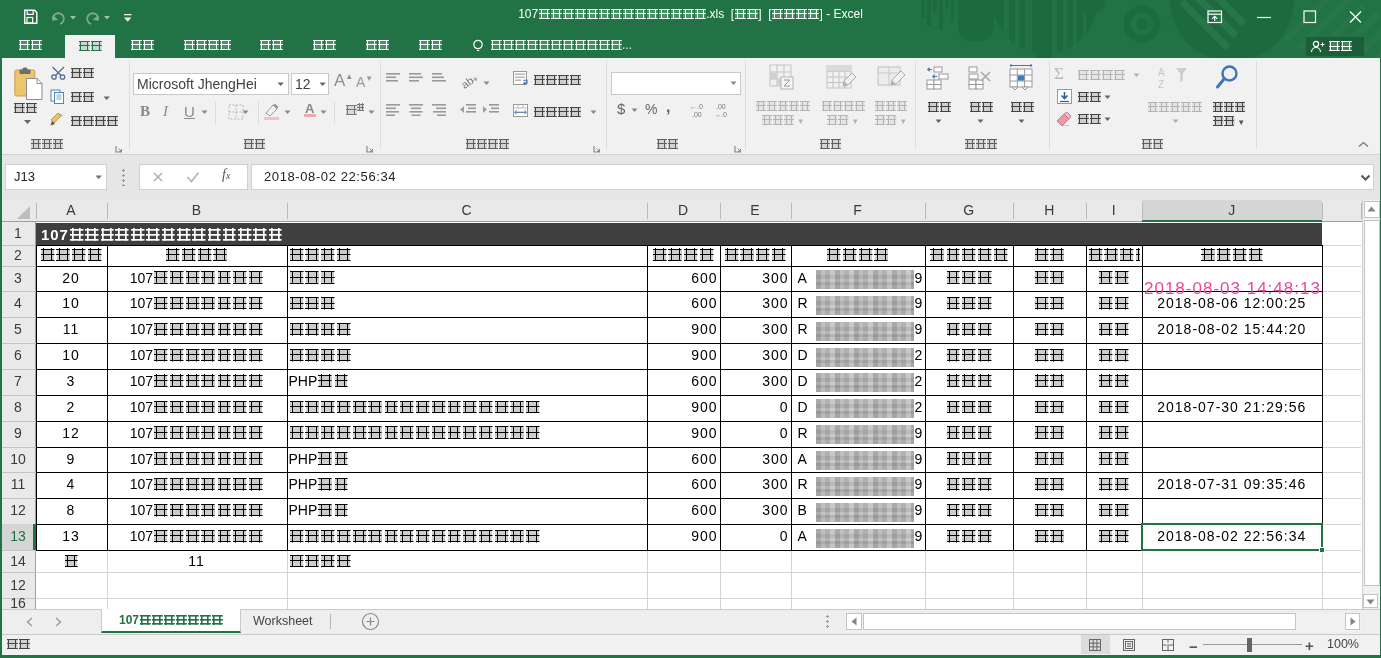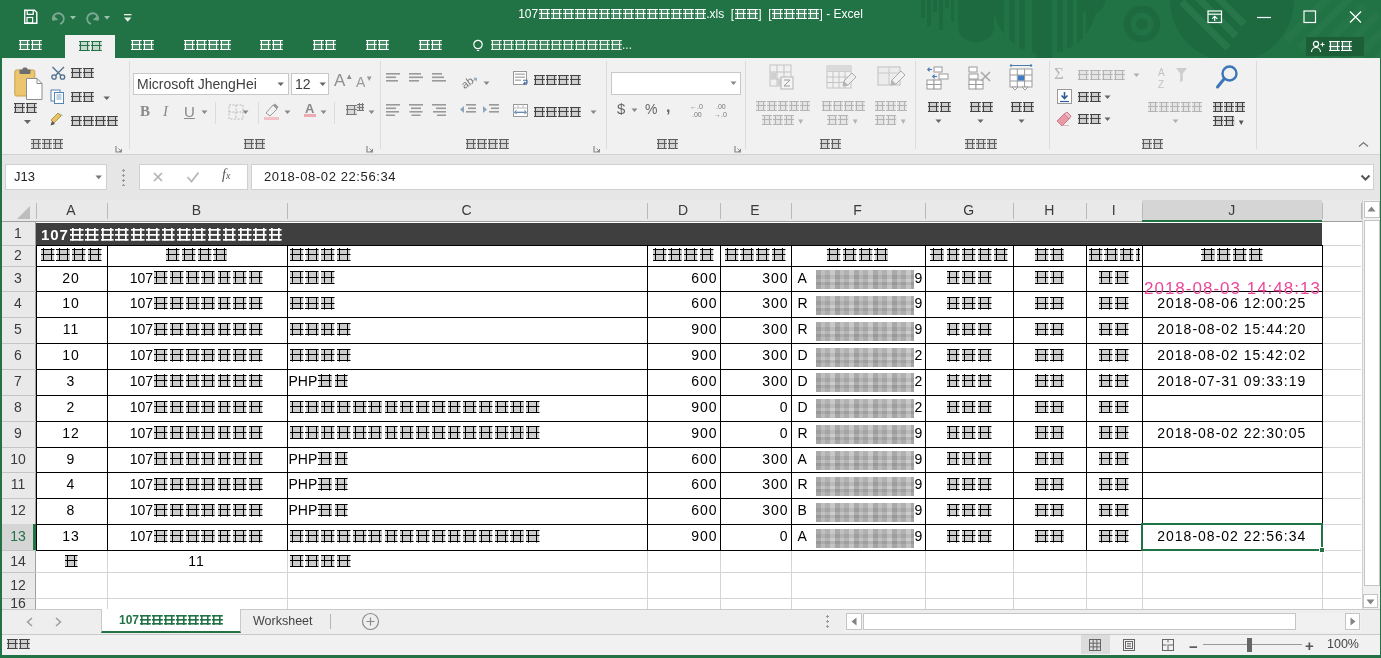--- a/index.html
+++ b/index.html
@@ -646,62 +646,60 @@
     <div class="ab" style="left:648.5px;top:344.15000000000003px;width:69.0px;height:23.849999999999966px;line-height:23.849999999999966px;font-size:14px;letter-spacing:1px;color:#000;text-align:right;white-space:nowrap;overflow:hidden;">900</div>
     <div class="ab" style="left:721.5px;top:344.15000000000003px;width:67.0px;height:23.849999999999966px;line-height:23.849999999999966px;font-size:14px;letter-spacing:1px;color:#000;text-align:right;white-space:nowrap;overflow:hidden;">300</div>
     <div class="ab" style="left:797.5px;top:344.15000000000003px;width:120.0px;height:23.849999999999966px;line-height:23.849999999999966px;font-size:14px;color:#000">
       <span style="position:absolute;left:0">D</span>
       <span class="ab" style="left:18px;top:3.424999999999983px;width:98px;height:19px;background:repeating-linear-gradient(90deg,#c4c4c4 0 5px,#dedede 5px 9px,#cdcdcd 9px 14px,#e9e9e9 14px 19px),repeating-linear-gradient(0deg,#d6d6d6 0 4px,#c6c6c6 4px 7px,#e0e0e0 7px 10px,#cccccc 10px 14px,#dcdcdc 14px 19px);background-blend-mode:multiply"></span>
       <span style="position:absolute;left:117px">2</span>
     </div>
     <div class="ab" style="left:926.5px;top:344.15000000000003px;width:84.5px;height:23.849999999999966px;line-height:23.849999999999966px;font-size:14px;color:#000;text-align:center;white-space:nowrap;overflow:hidden;"><i class="cg"></i><i class="cg"></i><i class="cg"></i></div>
     <div class="ab" style="left:1015px;top:344.15000000000003px;width:68.5px;height:23.849999999999966px;line-height:23.849999999999966px;font-size:14px;color:#000;text-align:center;white-space:nowrap;overflow:hidden;"><i class="cg"></i><i class="cg"></i></div>
     <div class="ab" style="left:1087.5px;top:344.15000000000003px;width:52.5px;height:23.849999999999966px;line-height:23.849999999999966px;font-size:14px;color:#000;text-align:center;white-space:nowrap;overflow:hidden;"><i class="cg"></i><i class="cg"></i></div>
-    <div class="ab" style="left:1144px;top:344.15000000000003px;width:175.5px;height:23.849999999999966px;line-height:23.849999999999966px;font-size:14px;color:#000;text-align:center;white-space:nowrap;overflow:hidden;"><span class="num">2018-08-02 15:42:02</span></div>
     <div class="ab" style="left:37.5px;top:370.0px;width:67.0px;height:23.850000000000023px;line-height:23.850000000000023px;font-size:14px;letter-spacing:1px;color:#000;text-align:center;white-space:nowrap;overflow:hidden;">3</div>
     <div class="ab" style="left:108.5px;top:370.0px;width:176.0px;height:23.850000000000023px;line-height:23.850000000000023px;font-size:14px;color:#000;text-align:center;white-space:nowrap;overflow:hidden;">107<i class="cg"></i><i class="cg"></i><i class="cg"></i><i class="cg"></i><i class="cg"></i><i class="cg"></i><i class="cg"></i></div>
     <div class="ab" style="left:288.5px;top:370.0px;width:356.0px;height:23.850000000000023px;line-height:23.850000000000023px;font-size:14px;color:#000;text-align:left;white-space:nowrap;overflow:hidden;">PHP<i class="cg"></i><i class="cg"></i></div>
     <div class="ab" style="left:648.5px;top:370.0px;width:69.0px;height:23.850000000000023px;line-height:23.850000000000023px;font-size:14px;letter-spacing:1px;color:#000;text-align:right;white-space:nowrap;overflow:hidden;">600</div>
     <div class="ab" style="left:721.5px;top:370.0px;width:67.0px;height:23.850000000000023px;line-height:23.850000000000023px;font-size:14px;letter-spacing:1px;color:#000;text-align:right;white-space:nowrap;overflow:hidden;">300</div>
     <div class="ab" style="left:797.5px;top:370.0px;width:120.0px;height:23.850000000000023px;line-height:23.850000000000023px;font-size:14px;color:#000">
       <span style="position:absolute;left:0">D</span>
       <span class="ab" style="left:18px;top:3.4250000000000114px;width:98px;height:19px;background:repeating-linear-gradient(90deg,#c4c4c4 0 5px,#dedede 5px 9px,#cdcdcd 9px 14px,#e9e9e9 14px 19px),repeating-linear-gradient(0deg,#d6d6d6 0 4px,#c6c6c6 4px 7px,#e0e0e0 7px 10px,#cccccc 10px 14px,#dcdcdc 14px 19px);background-blend-mode:multiply"></span>
       <span style="position:absolute;left:117px">2</span>
     </div>
     <div class="ab" style="left:926.5px;top:370.0px;width:84.5px;height:23.850000000000023px;line-height:23.850000000000023px;font-size:14px;color:#000;text-align:center;white-space:nowrap;overflow:hidden;"><i class="cg"></i><i class="cg"></i><i class="cg"></i></div>
     <div class="ab" style="left:1015px;top:370.0px;width:68.5px;height:23.850000000000023px;line-height:23.850000000000023px;font-size:14px;color:#000;text-align:center;white-space:nowrap;overflow:hidden;"><i class="cg"></i><i class="cg"></i></div>
     <div class="ab" style="left:1087.5px;top:370.0px;width:52.5px;height:23.850000000000023px;line-height:23.850000000000023px;font-size:14px;color:#000;text-align:center;white-space:nowrap;overflow:hidden;"><i class="cg"></i><i class="cg"></i></div>
-    <div class="ab" style="left:1144px;top:370.0px;width:175.5px;height:23.850000000000023px;line-height:23.850000000000023px;font-size:14px;color:#000;text-align:center;white-space:nowrap;overflow:hidden;"><span class="num">2018-07-31 09:33:19</span></div>
     <div class="ab" style="left:37.5px;top:395.85px;width:67.0px;height:23.850000000000023px;line-height:23.850000000000023px;font-size:14px;letter-spacing:1px;color:#000;text-align:center;white-space:nowrap;overflow:hidden;">2</div>
     <div class="ab" style="left:108.5px;top:395.85px;width:176.0px;height:23.850000000000023px;line-height:23.850000000000023px;font-size:14px;color:#000;text-align:center;white-space:nowrap;overflow:hidden;">107<i class="cg"></i><i class="cg"></i><i class="cg"></i><i class="cg"></i><i class="cg"></i><i class="cg"></i><i class="cg"></i></div>
     <div class="ab" style="left:288.5px;top:395.85px;width:356.0px;height:23.850000000000023px;line-height:23.850000000000023px;font-size:14px;color:#000;text-align:left;white-space:nowrap;overflow:hidden;"><i class="cg"></i><i class="cg"></i><i class="cg"></i><i class="cg"></i><i class="cg"></i><i class="cg"></i><i class="cg"></i><i class="cg"></i><i class="cg"></i><i class="cg"></i><i class="cg"></i><i class="cg"></i><i class="cg"></i><i class="cg"></i><i class="cg"></i><i class="cg"></i></div>
     <div class="ab" style="left:648.5px;top:395.85px;width:69.0px;height:23.850000000000023px;line-height:23.850000000000023px;font-size:14px;letter-spacing:1px;color:#000;text-align:right;white-space:nowrap;overflow:hidden;">900</div>
     <div class="ab" style="left:721.5px;top:395.85px;width:67.0px;height:23.850000000000023px;line-height:23.850000000000023px;font-size:14px;letter-spacing:1px;color:#000;text-align:right;white-space:nowrap;overflow:hidden;">0</div>
     <div class="ab" style="left:797.5px;top:395.85px;width:120.0px;height:23.850000000000023px;line-height:23.850000000000023px;font-size:14px;color:#000">
       <span style="position:absolute;left:0">D</span>
       <span class="ab" style="left:18px;top:3.4250000000000114px;width:98px;height:19px;background:repeating-linear-gradient(90deg,#c4c4c4 0 5px,#dedede 5px 9px,#cdcdcd 9px 14px,#e9e9e9 14px 19px),repeating-linear-gradient(0deg,#d6d6d6 0 4px,#c6c6c6 4px 7px,#e0e0e0 7px 10px,#cccccc 10px 14px,#dcdcdc 14px 19px);background-blend-mode:multiply"></span>
       <span style="position:absolute;left:117px">2</span>
     </div>
     <div class="ab" style="left:926.5px;top:395.85px;width:84.5px;height:23.850000000000023px;line-height:23.850000000000023px;font-size:14px;color:#000;text-align:center;white-space:nowrap;overflow:hidden;"><i class="cg"></i><i class="cg"></i><i class="cg"></i></div>
     <div class="ab" style="left:1015px;top:395.85px;width:68.5px;height:23.850000000000023px;line-height:23.850000000000023px;font-size:14px;color:#000;text-align:center;white-space:nowrap;overflow:hidden;"><i class="cg"></i><i class="cg"></i></div>
     <div class="ab" style="left:1087.5px;top:395.85px;width:52.5px;height:23.850000000000023px;line-height:23.850000000000023px;font-size:14px;color:#000;text-align:center;white-space:nowrap;overflow:hidden;"><i class="cg"></i><i class="cg"></i></div>
+    <div class="ab" style="left:1144px;top:395.85px;width:175.5px;height:23.850000000000023px;line-height:23.850000000000023px;font-size:14px;color:#000;text-align:center;white-space:nowrap;overflow:hidden;"><span class="num">2018-07-30 21:29:56</span></div>
     <div class="ab" style="left:37.5px;top:421.70000000000005px;width:67.0px;height:23.850000000000023px;line-height:23.850000000000023px;font-size:14px;letter-spacing:1px;color:#000;text-align:center;white-space:nowrap;overflow:hidden;">12</div>
     <div class="ab" style="left:108.5px;top:421.70000000000005px;width:176.0px;height:23.850000000000023px;line-height:23.850000000000023px;font-size:14px;color:#000;text-align:center;white-space:nowrap;overflow:hidden;">107<i class="cg"></i><i class="cg"></i><i class="cg"></i><i class="cg"></i><i class="cg"></i><i class="cg"></i><i class="cg"></i></div>
     <div class="ab" style="left:288.5px;top:421.70000000000005px;width:356.0px;height:23.850000000000023px;line-height:23.850000000000023px;font-size:14px;color:#000;text-align:left;white-space:nowrap;overflow:hidden;"><i class="cg"></i><i class="cg"></i><i class="cg"></i><i class="cg"></i><i class="cg"></i><i class="cg"></i><i class="cg"></i><i class="cg"></i><i class="cg"></i><i class="cg"></i><i class="cg"></i><i class="cg"></i><i class="cg"></i><i class="cg"></i><i class="cg"></i><i class="cg"></i></div>
     <div class="ab" style="left:648.5px;top:421.70000000000005px;width:69.0px;height:23.850000000000023px;line-height:23.850000000000023px;font-size:14px;letter-spacing:1px;color:#000;text-align:right;white-space:nowrap;overflow:hidden;">900</div>
     <div class="ab" style="left:721.5px;top:421.70000000000005px;width:67.0px;height:23.850000000000023px;line-height:23.850000000000023px;font-size:14px;letter-spacing:1px;color:#000;text-align:right;white-space:nowrap;overflow:hidden;">0</div>
     <div class="ab" style="left:797.5px;top:421.70000000000005px;width:120.0px;height:23.850000000000023px;line-height:23.850000000000023px;font-size:14px;color:#000">
       <span style="position:absolute;left:0">R</span>
       <span class="ab" style="left:18px;top:3.4250000000000114px;width:98px;height:19px;background:repeating-linear-gradient(90deg,#c4c4c4 0 5px,#dedede 5px 9px,#cdcdcd 9px 14px,#e9e9e9 14px 19px),repeating-linear-gradient(0deg,#d6d6d6 0 4px,#c6c6c6 4px 7px,#e0e0e0 7px 10px,#cccccc 10px 14px,#dcdcdc 14px 19px);background-blend-mode:multiply"></span>
       <span style="position:absolute;left:117px">9</span>
     </div>
     <div class="ab" style="left:926.5px;top:421.70000000000005px;width:84.5px;height:23.850000000000023px;line-height:23.850000000000023px;font-size:14px;color:#000;text-align:center;white-space:nowrap;overflow:hidden;"><i class="cg"></i><i class="cg"></i><i class="cg"></i></div>
     <div class="ab" style="left:1015px;top:421.70000000000005px;width:68.5px;height:23.850000000000023px;line-height:23.850000000000023px;font-size:14px;color:#000;text-align:center;white-space:nowrap;overflow:hidden;"><i class="cg"></i><i class="cg"></i></div>
     <div class="ab" style="left:1087.5px;top:421.70000000000005px;width:52.5px;height:23.850000000000023px;line-height:23.850000000000023px;font-size:14px;color:#000;text-align:center;white-space:nowrap;overflow:hidden;"><i class="cg"></i><i class="cg"></i></div>
-    <div class="ab" style="left:1144px;top:421.70000000000005px;width:175.5px;height:23.850000000000023px;line-height:23.850000000000023px;font-size:14px;color:#000;text-align:center;white-space:nowrap;overflow:hidden;"><span class="num">2018-08-02 22:30:05</span></div>
     <div class="ab" style="left:37.5px;top:447.55000000000007px;width:67.0px;height:23.849999999999966px;line-height:23.849999999999966px;font-size:14px;letter-spacing:1px;color:#000;text-align:center;white-space:nowrap;overflow:hidden;">9</div>
     <div class="ab" style="left:108.5px;top:447.55000000000007px;width:176.0px;height:23.849999999999966px;line-height:23.849999999999966px;font-size:14px;color:#000;text-align:center;white-space:nowrap;overflow:hidden;">107<i class="cg"></i><i class="cg"></i><i class="cg"></i><i class="cg"></i><i class="cg"></i><i class="cg"></i><i class="cg"></i></div>
     <div class="ab" style="left:288.5px;top:447.55000000000007px;width:356.0px;height:23.849999999999966px;line-height:23.849999999999966px;font-size:14px;color:#000;text-align:left;white-space:nowrap;overflow:hidden;">PHP<i class="cg"></i><i class="cg"></i></div>
     <div class="ab" style="left:648.5px;top:447.55000000000007px;width:69.0px;height:23.849999999999966px;line-height:23.849999999999966px;font-size:14px;letter-spacing:1px;color:#000;text-align:right;white-space:nowrap;overflow:hidden;">600</div>
     <div class="ab" style="left:721.5px;top:447.55000000000007px;width:67.0px;height:23.849999999999966px;line-height:23.849999999999966px;font-size:14px;letter-spacing:1px;color:#000;text-align:right;white-space:nowrap;overflow:hidden;">300</div>
     <div class="ab" style="left:797.5px;top:447.55000000000007px;width:120.0px;height:23.849999999999966px;line-height:23.849999999999966px;font-size:14px;color:#000">
       <span style="position:absolute;left:0">A</span>
       <span class="ab" style="left:18px;top:3.424999999999983px;width:98px;height:19px;background:repeating-linear-gradient(90deg,#c4c4c4 0 5px,#dedede 5px 9px,#cdcdcd 9px 14px,#e9e9e9 14px 19px),repeating-linear-gradient(0deg,#d6d6d6 0 4px,#c6c6c6 4px 7px,#e0e0e0 7px 10px,#cccccc 10px 14px,#dcdcdc 14px 19px);background-blend-mode:multiply"></span>
       <span style="position:absolute;left:117px">9</span>
     </div>
@@ -714,20 +712,21 @@
     <div class="ab" style="left:648.5px;top:473.40000000000003px;width:69.0px;height:23.849999999999966px;line-height:23.849999999999966px;font-size:14px;letter-spacing:1px;color:#000;text-align:right;white-space:nowrap;overflow:hidden;">600</div>
     <div class="ab" style="left:721.5px;top:473.40000000000003px;width:67.0px;height:23.849999999999966px;line-height:23.849999999999966px;font-size:14px;letter-spacing:1px;color:#000;text-align:right;white-space:nowrap;overflow:hidden;">300</div>
     <div class="ab" style="left:797.5px;top:473.40000000000003px;width:120.0px;height:23.849999999999966px;line-height:23.849999999999966px;font-size:14px;color:#000">
       <span style="position:absolute;left:0">R</span>
       <span class="ab" style="left:18px;top:3.424999999999983px;width:98px;height:19px;background:repeating-linear-gradient(90deg,#c4c4c4 0 5px,#dedede 5px 9px,#cdcdcd 9px 14px,#e9e9e9 14px 19px),repeating-linear-gradient(0deg,#d6d6d6 0 4px,#c6c6c6 4px 7px,#e0e0e0 7px 10px,#cccccc 10px 14px,#dcdcdc 14px 19px);background-blend-mode:multiply"></span>
       <span style="position:absolute;left:117px">9</span>
     </div>
     <div class="ab" style="left:926.5px;top:473.40000000000003px;width:84.5px;height:23.849999999999966px;line-height:23.849999999999966px;font-size:14px;color:#000;text-align:center;white-space:nowrap;overflow:hidden;"><i class="cg"></i><i class="cg"></i><i class="cg"></i></div>
     <div class="ab" style="left:1015px;top:473.40000000000003px;width:68.5px;height:23.849999999999966px;line-height:23.849999999999966px;font-size:14px;color:#000;text-align:center;white-space:nowrap;overflow:hidden;"><i class="cg"></i><i class="cg"></i></div>
     <div class="ab" style="left:1087.5px;top:473.40000000000003px;width:52.5px;height:23.849999999999966px;line-height:23.849999999999966px;font-size:14px;color:#000;text-align:center;white-space:nowrap;overflow:hidden;"><i class="cg"></i><i class="cg"></i></div>
+    <div class="ab" style="left:1144px;top:473.40000000000003px;width:175.5px;height:23.849999999999966px;line-height:23.849999999999966px;font-size:14px;color:#000;text-align:center;white-space:nowrap;overflow:hidden;"><span class="num">2018-07-31 09:35:46</span></div>
     <div class="ab" style="left:37.5px;top:499.25px;width:67.0px;height:23.850000000000023px;line-height:23.850000000000023px;font-size:14px;letter-spacing:1px;color:#000;text-align:center;white-space:nowrap;overflow:hidden;">8</div>
     <div class="ab" style="left:108.5px;top:499.25px;width:176.0px;height:23.850000000000023px;line-height:23.850000000000023px;font-size:14px;color:#000;text-align:center;white-space:nowrap;overflow:hidden;">107<i class="cg"></i><i class="cg"></i><i class="cg"></i><i class="cg"></i><i class="cg"></i><i class="cg"></i><i class="cg"></i></div>
     <div class="ab" style="left:288.5px;top:499.25px;width:356.0px;height:23.850000000000023px;line-height:23.850000000000023px;font-size:14px;color:#000;text-align:left;white-space:nowrap;overflow:hidden;">PHP<i class="cg"></i><i class="cg"></i></div>
     <div class="ab" style="left:648.5px;top:499.25px;width:69.0px;height:23.850000000000023px;line-height:23.850000000000023px;font-size:14px;letter-spacing:1px;color:#000;text-align:right;white-space:nowrap;overflow:hidden;">600</div>
     <div class="ab" style="left:721.5px;top:499.25px;width:67.0px;height:23.850000000000023px;line-height:23.850000000000023px;font-size:14px;letter-spacing:1px;color:#000;text-align:right;white-space:nowrap;overflow:hidden;">300</div>
     <div class="ab" style="left:797.5px;top:499.25px;width:120.0px;height:23.850000000000023px;line-height:23.850000000000023px;font-size:14px;color:#000">
       <span style="position:absolute;left:0">B</span>
       <span class="ab" style="left:18px;top:3.4250000000000114px;width:98px;height:19px;background:repeating-linear-gradient(90deg,#c4c4c4 0 5px,#dedede 5px 9px,#cdcdcd 9px 14px,#e9e9e9 14px 19px),repeating-linear-gradient(0deg,#d6d6d6 0 4px,#c6c6c6 4px 7px,#e0e0e0 7px 10px,#cccccc 10px 14px,#dcdcdc 14px 19px);background-blend-mode:multiply"></span>
       <span style="position:absolute;left:117px">9</span>
     </div>

